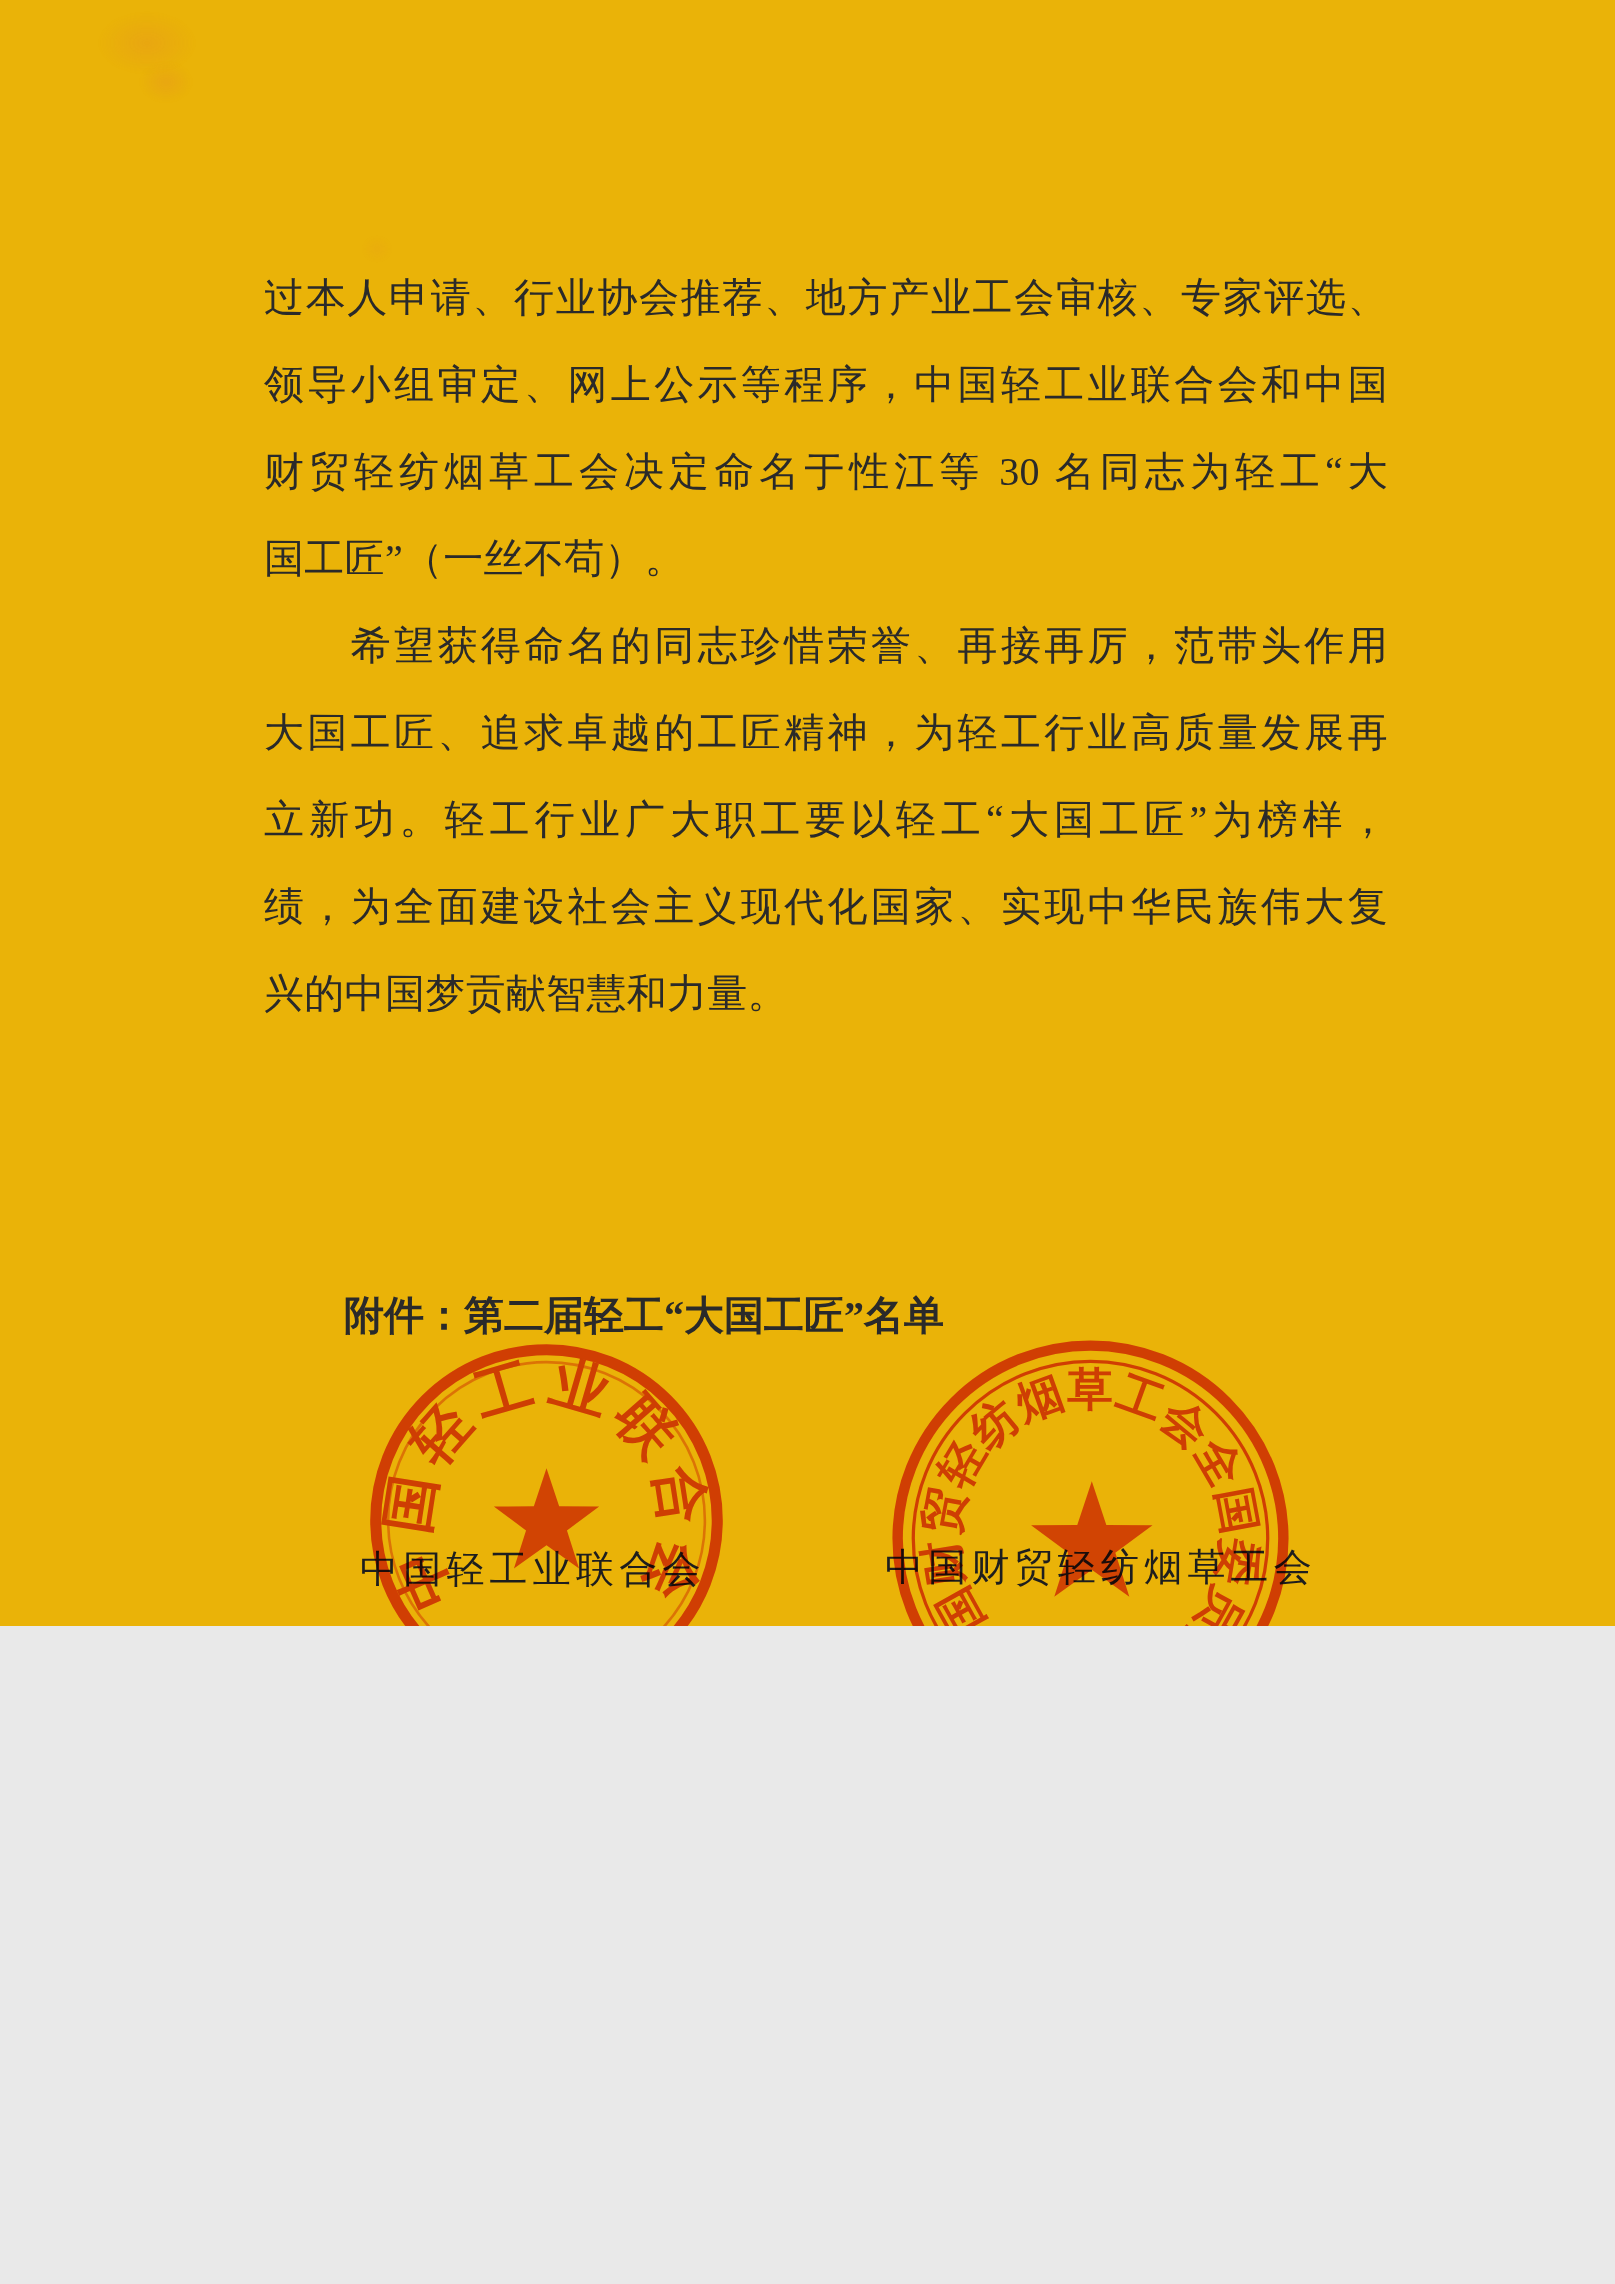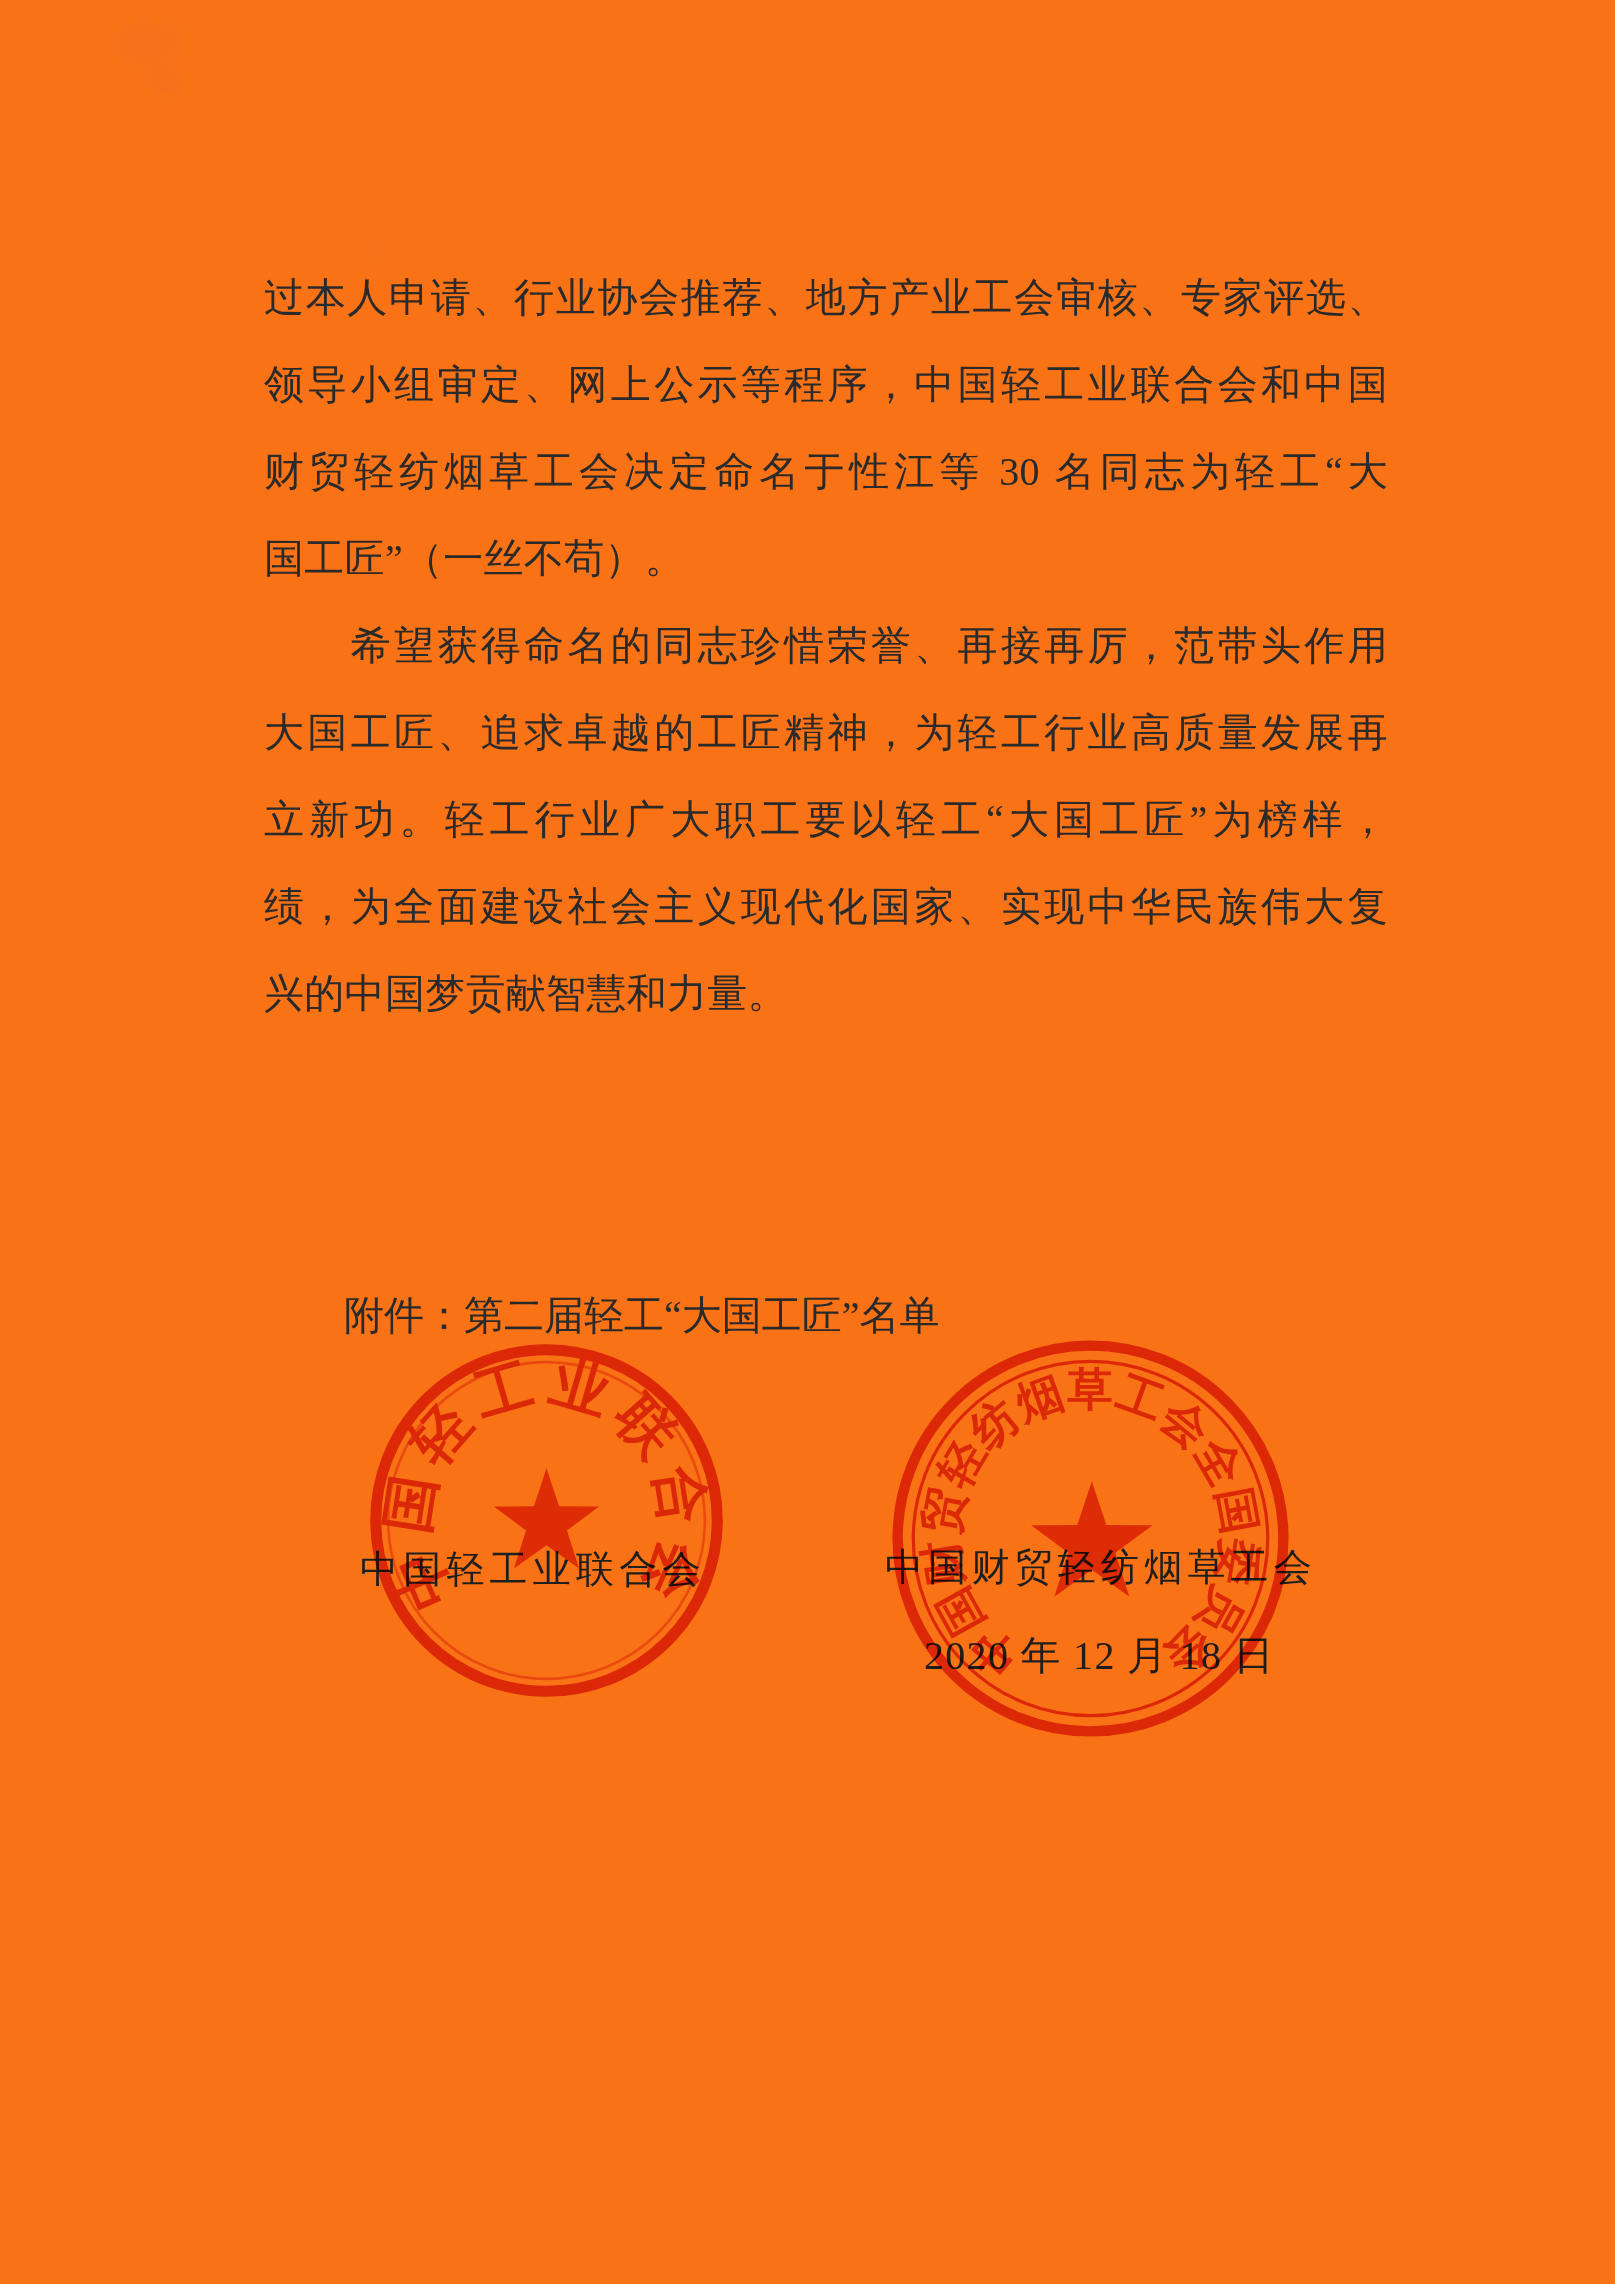--- a/index.html
+++ b/index.html
@@ -1,19 +1,19 @@
 <!DOCTYPE html>
 <html lang="zh" style="font-size:10.4px"><head>
 <meta charset="utf-8">
 <style>
   html,body{margin:0;padding:0;background:#e9e9e9;}
   .page{
     position:relative;
-    width:1616px;height:2284px;
-    background:#f97316;
+    width:1616px;height:1626px;
+    background:#eab308;
     overflow:hidden;
     font-family:"Liberation Serif","DejaVu Serif",serif;
   }
   
   .body-text{
     position:absolute;
     left:264px;top:254px;width:1124px;
     color:#2a2a2a;
   }
   .line{
@@ -26,21 +26,21 @@
   .line.jl{
     white-space:normal;
     text-align:justify;
     text-align-last:justify;
   }
   .attachment{
     position:absolute;
     left:264px;top:1272px;width:1124px;
     height:87px;line-height:87px;
     font-size:40px;color:#2a2a2a;
-    white-space:nowrap;font-weight:400;
+    white-space:nowrap;font-weight:700;
   }
   
   .sig{
     position:absolute;
     color:#1e1e1e;
     white-space:nowrap;
     z-index:1;
     font-weight:500;
   }
   .sig-left{left:360px;top:1546px;font-size:38px;line-height:46px;letter-spacing:5.2px;}

